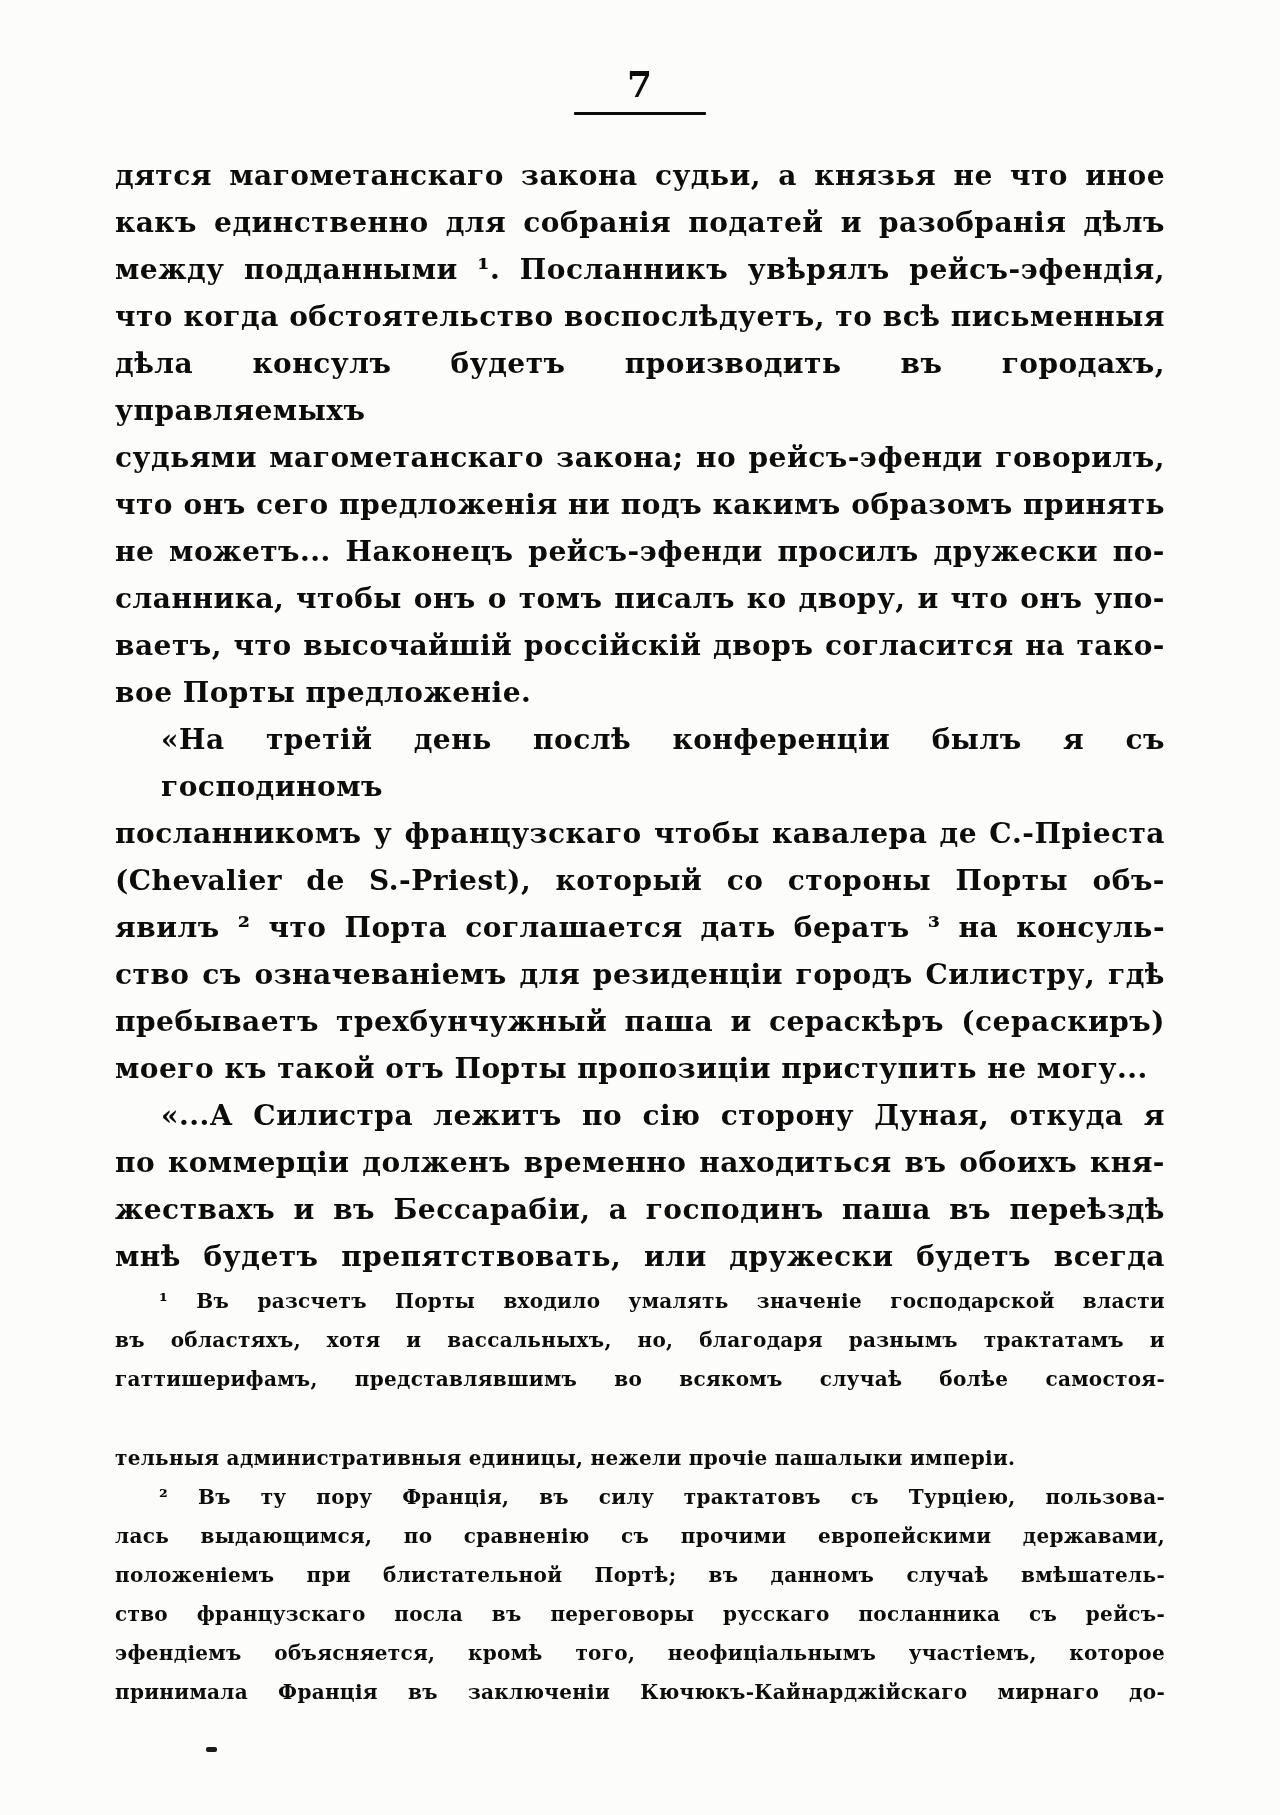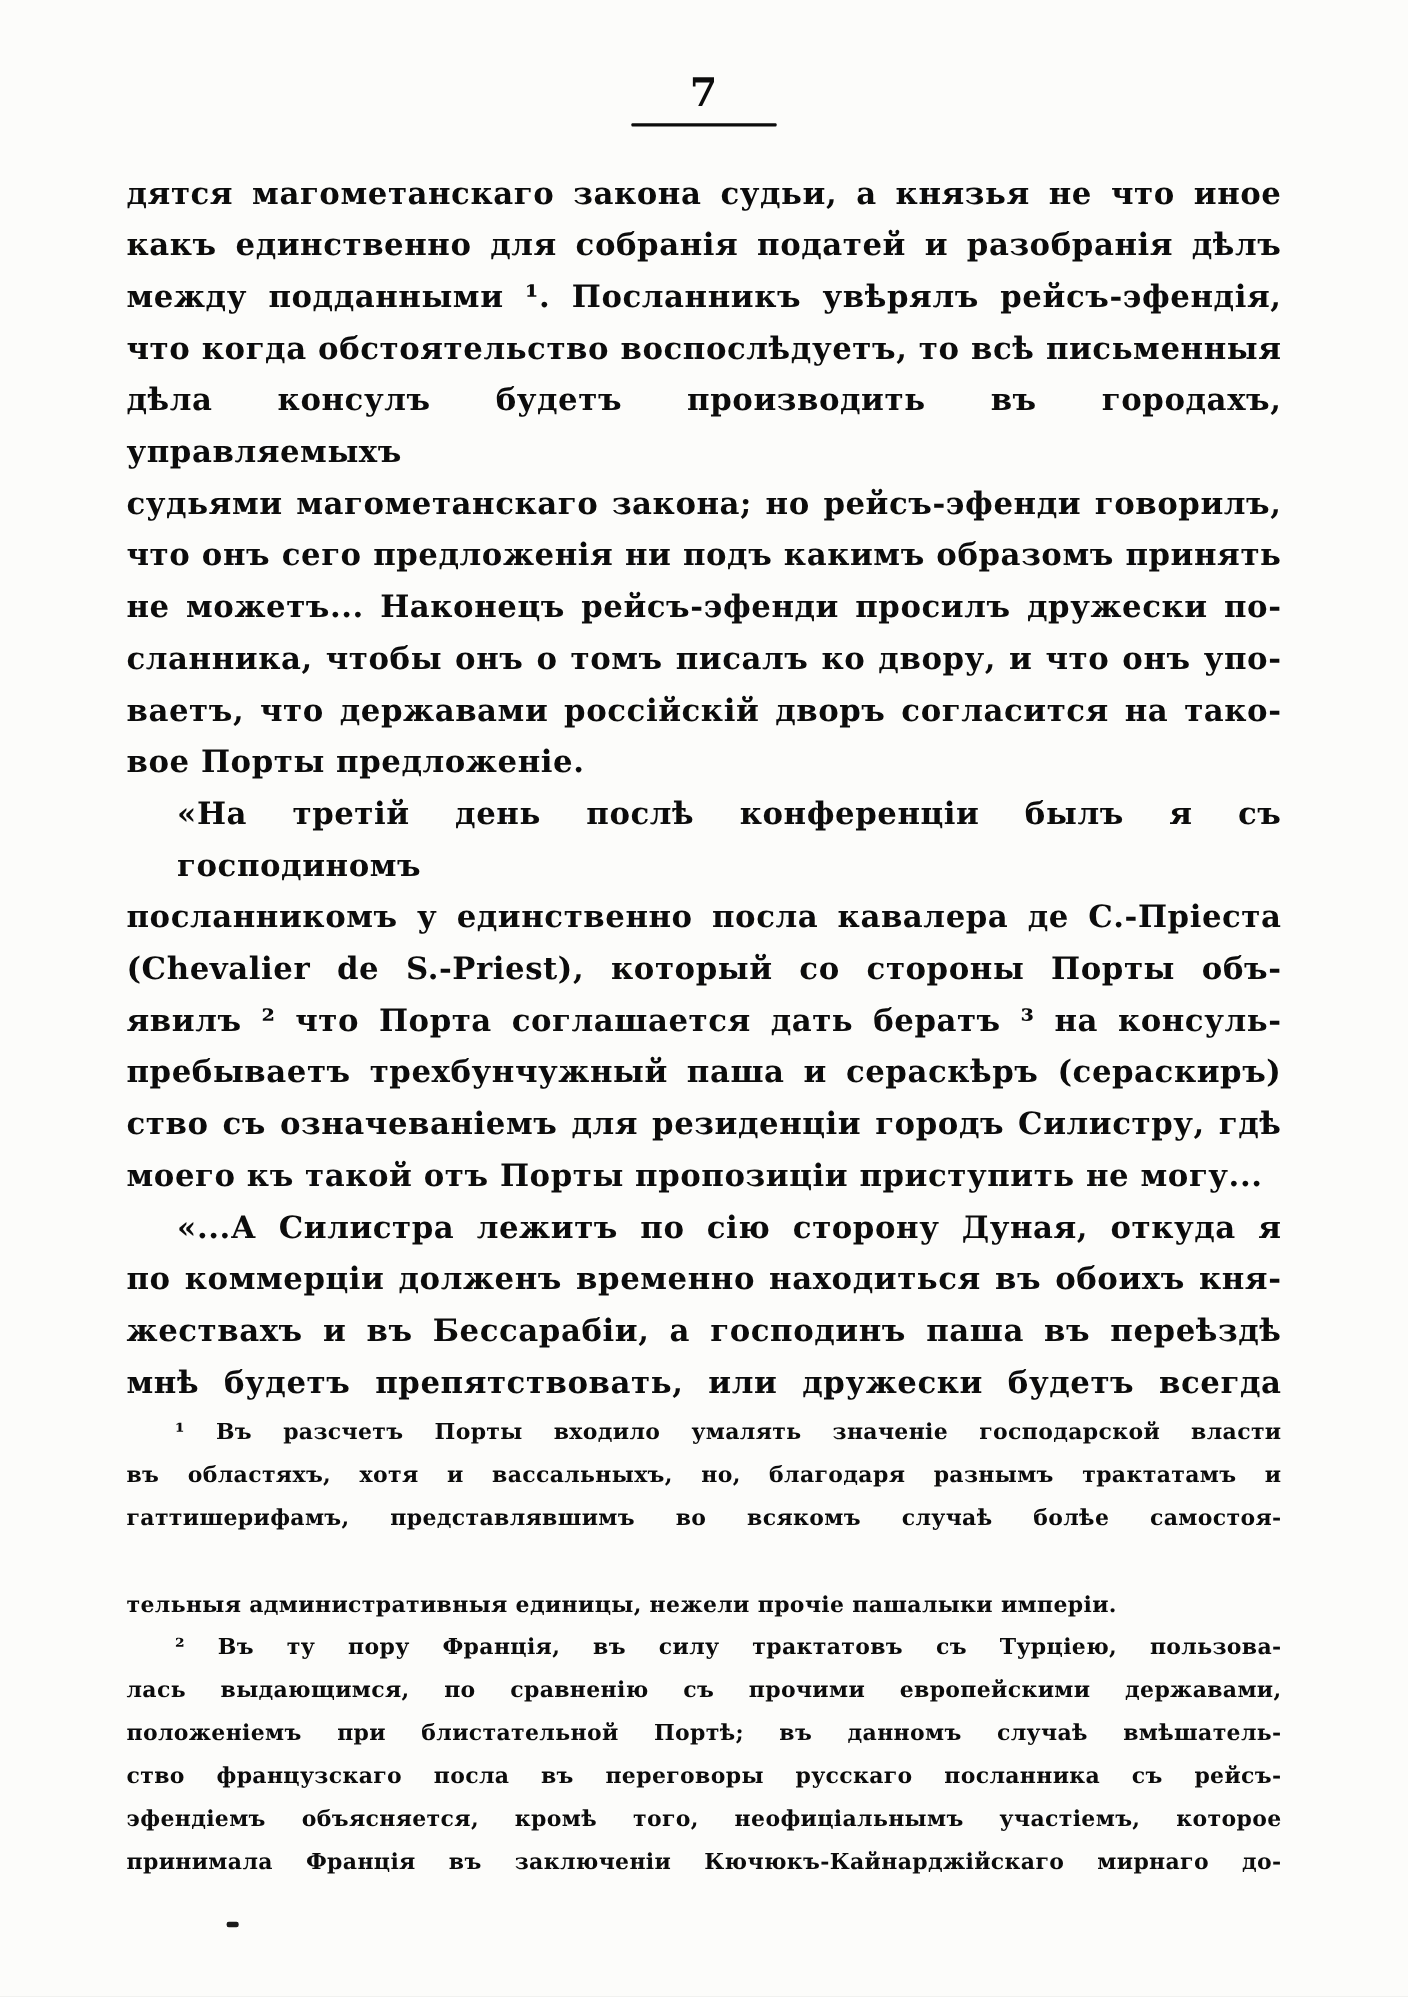--- a/index.html
+++ b/index.html
@@ -99,28 +99,28 @@
   <main class="main-text" id="main-text">
       <div class="textline">дятся магометанскаго закона судьи, а князья не что иное</div>
       <div class="textline">какъ единственно для собранія податей и разобранія дѣлъ</div>
       <div class="textline">между подданными ¹. Посланникъ увѣрялъ рейсъ-эфендія,</div>
       <div class="textline">что когда обстоятельство воспослѣдуетъ, то всѣ письменныя</div>
       <div class="textline">дѣла консулъ будетъ производить въ городахъ, управляемыхъ</div>
       <div class="textline">судьями магометанскаго закона; но рейсъ-эфенди говорилъ,</div>
       <div class="textline">что онъ сего предложенія ни подъ какимъ образомъ принять</div>
       <div class="textline">не можетъ... Наконецъ рейсъ-эфенди просилъ дружески по-</div>
       <div class="textline">сланника, чтобы онъ о томъ писалъ ко двору, и что онъ упо-</div>
-      <div class="textline">ваетъ, что державами россійскій дворъ согласится на тако-</div>
+      <div class="textline">ваетъ, что высочайшій россійскій дворъ согласится на тако-</div>
       <div class="textline endline">вое Порты предложеніе.</div>
       <div class="textline indent">«На третій день послѣ конференціи былъ я съ господиномъ</div>
-      <div class="textline">посланникомъ у единственно посла кавалера де С.-Пріеста</div>
+      <div class="textline">посланникомъ у французскаго чтобы кавалера де С.-Пріеста</div>
       <div class="textline">(Chevalier de S.-Priest), который со стороны Порты объ-</div>
       <div class="textline">явилъ ² что Порта соглашается дать бератъ ³ на консуль-</div>
+      <div class="textline">ство съ означеваніемъ для резиденціи городъ Силистру, гдѣ</div>
       <div class="textline">пребываетъ трехбунчужный паша и сераскѣръ (сераскиръ)</div>
-      <div class="textline">ство съ означеваніемъ для резиденціи городъ Силистру, гдѣ</div>
       <div class="textline endline">моего къ такой отъ Порты пропозиціи приступить не могу...</div>
       <div class="textline indent">«...А Силистра лежитъ по сію сторону Дуная, откуда я</div>
       <div class="textline">по коммерціи долженъ временно находиться въ обоихъ кня-</div>
       <div class="textline">жествахъ и въ Бессарабіи, а господинъ паша въ переѣздѣ</div>
       <div class="textline">мнѣ будетъ препятствовать, или дружески будетъ всегда</div>
     </main>
 
   <section class="footnotes" id="footnotes">
       <div class="fnline indent">¹ Въ разсчетъ Порты входило умалять значеніе господарской власти</div>
       <div class="fnline">въ областяхъ, хотя и вассальныхъ, но, благодаря разнымъ трактатамъ и</div>

